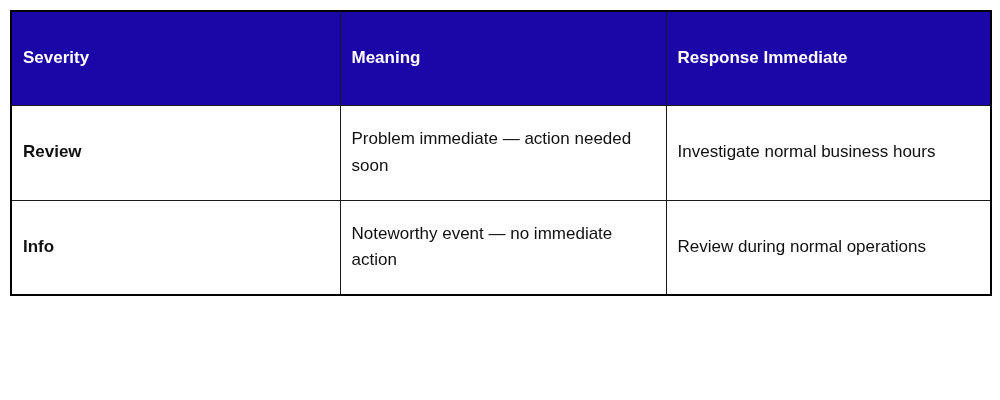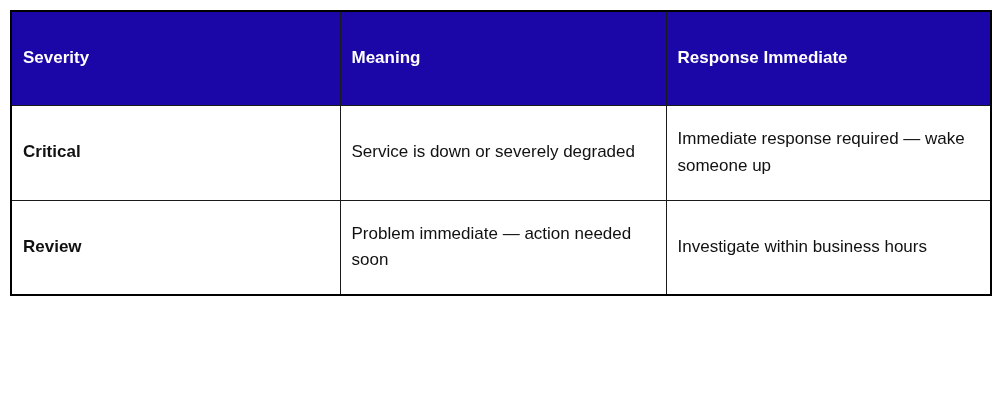--- a/index.html
+++ b/index.html
@@ -60,24 +60,24 @@
     </colgroup>
     <thead>
       <tr>
         <th>Severity</th>
         <th>Meaning</th>
         <th>Response Immediate</th>
       </tr>
     </thead>
     <tbody>
       <tr>
-        <td class="severity-cell">Critical</td>
-        <td>Service is down or severely degraded</td>
-        <td>Immediate response required — wake someone up</td>
+        <td class="severity-cell">Review</td>
+        <td>Problem immediate — action needed soon</td>
+        <td>Investigate normal business hours</td>
       </tr>
       <tr>
-        <td class="severity-cell">Review</td>
-        <td>Problem immediate — action needed soon</td>
-        <td>Investigate within business hours</td>
+        <td class="severity-cell">Info</td>
+        <td>Noteworthy event — no immediate action</td>
+        <td>Review during normal operations</td>
       </tr>
     </tbody>
   </table>
 </div>
 
 </body></html>

